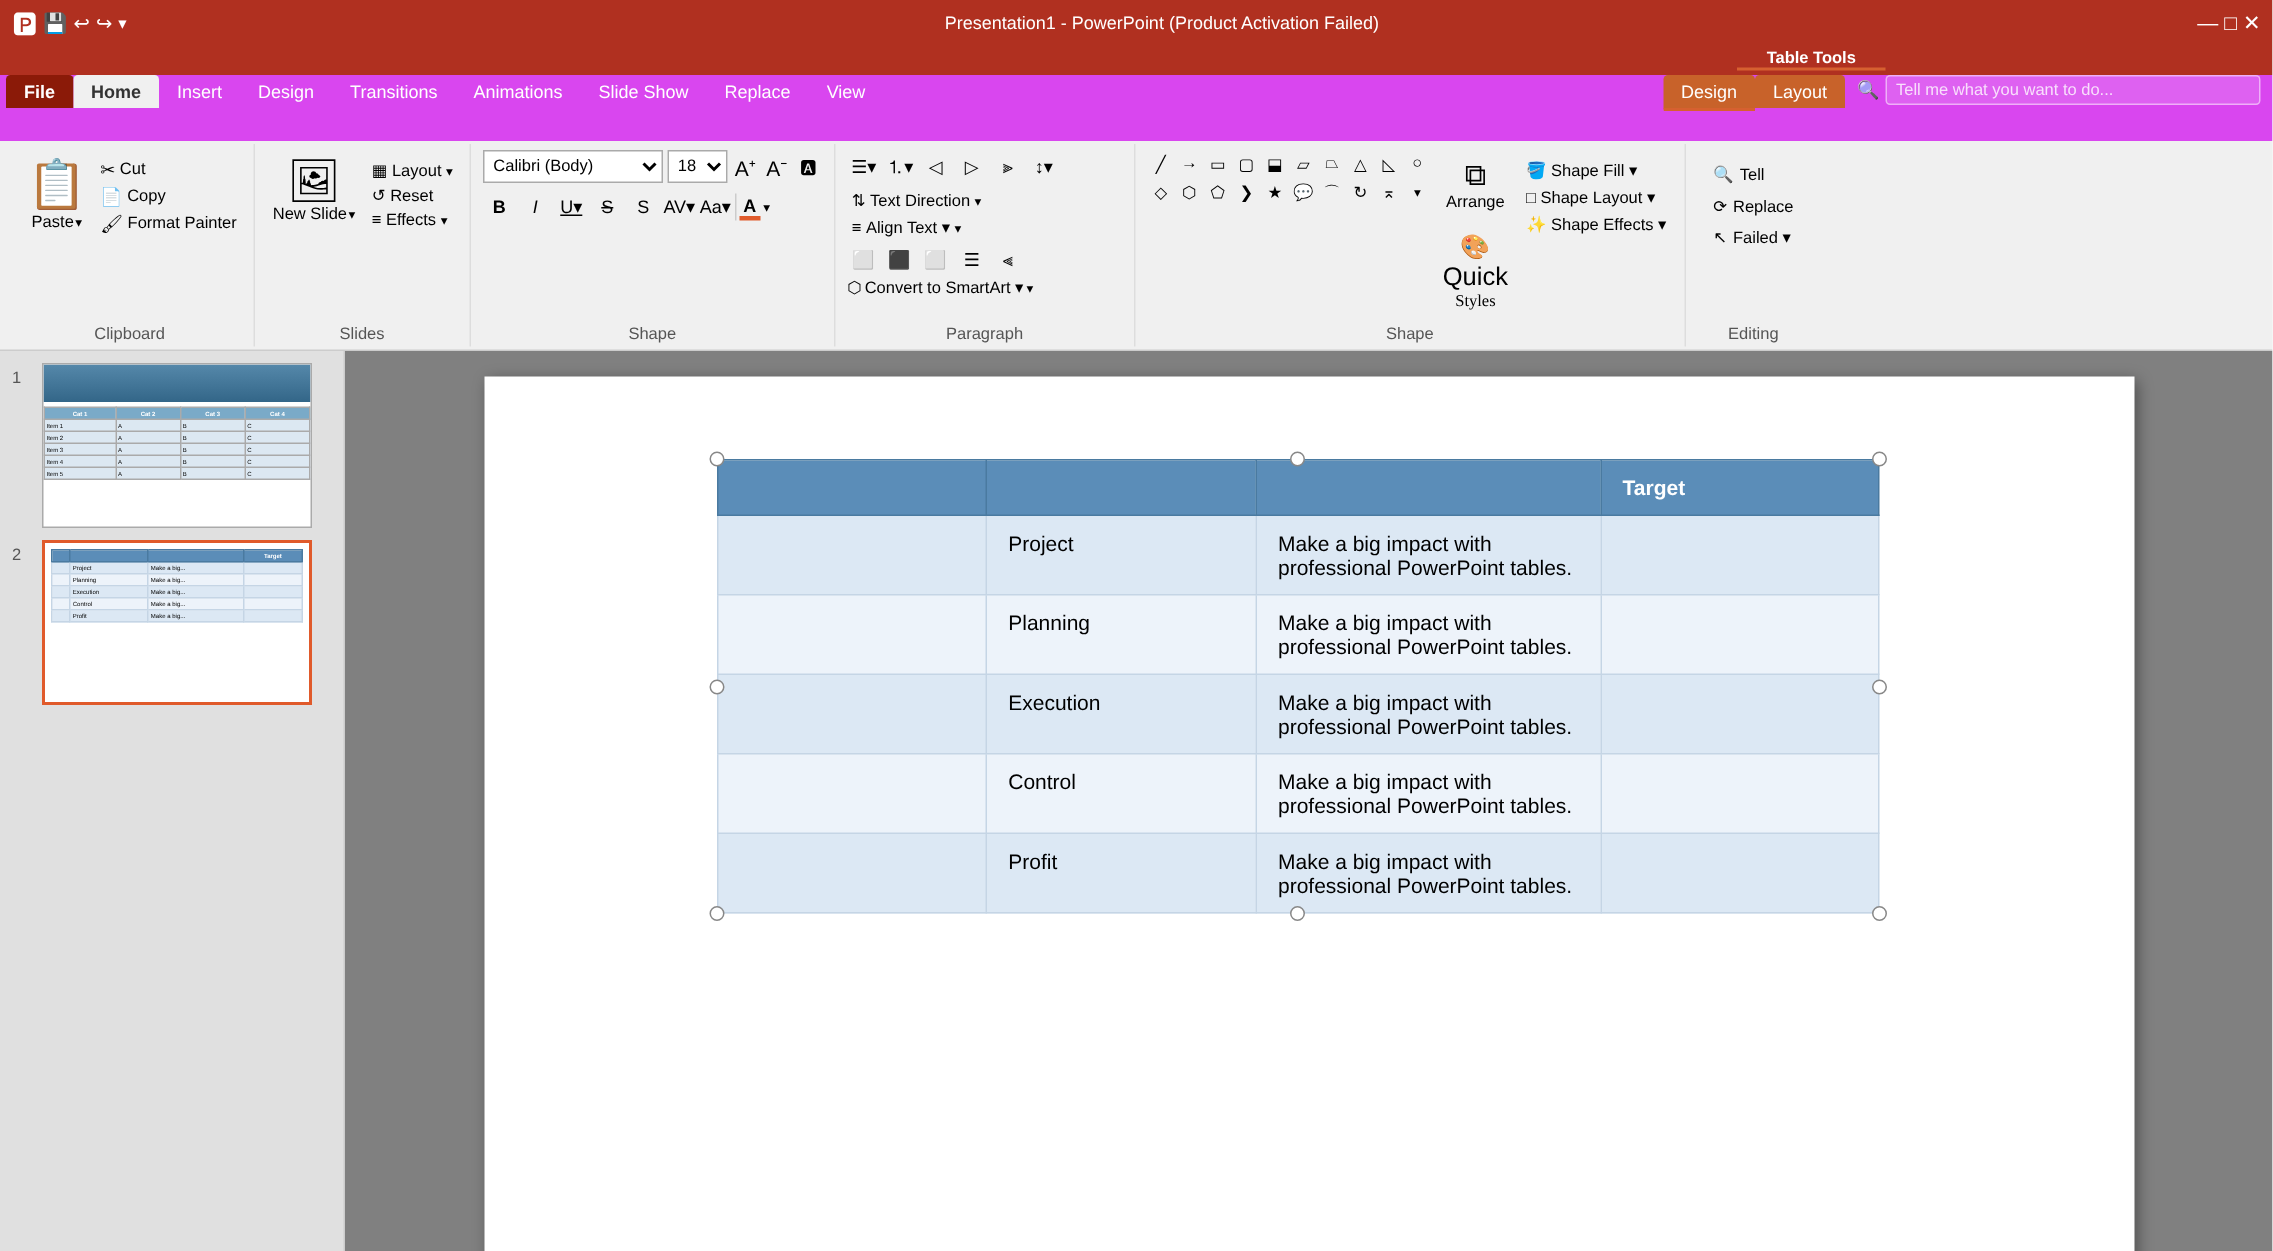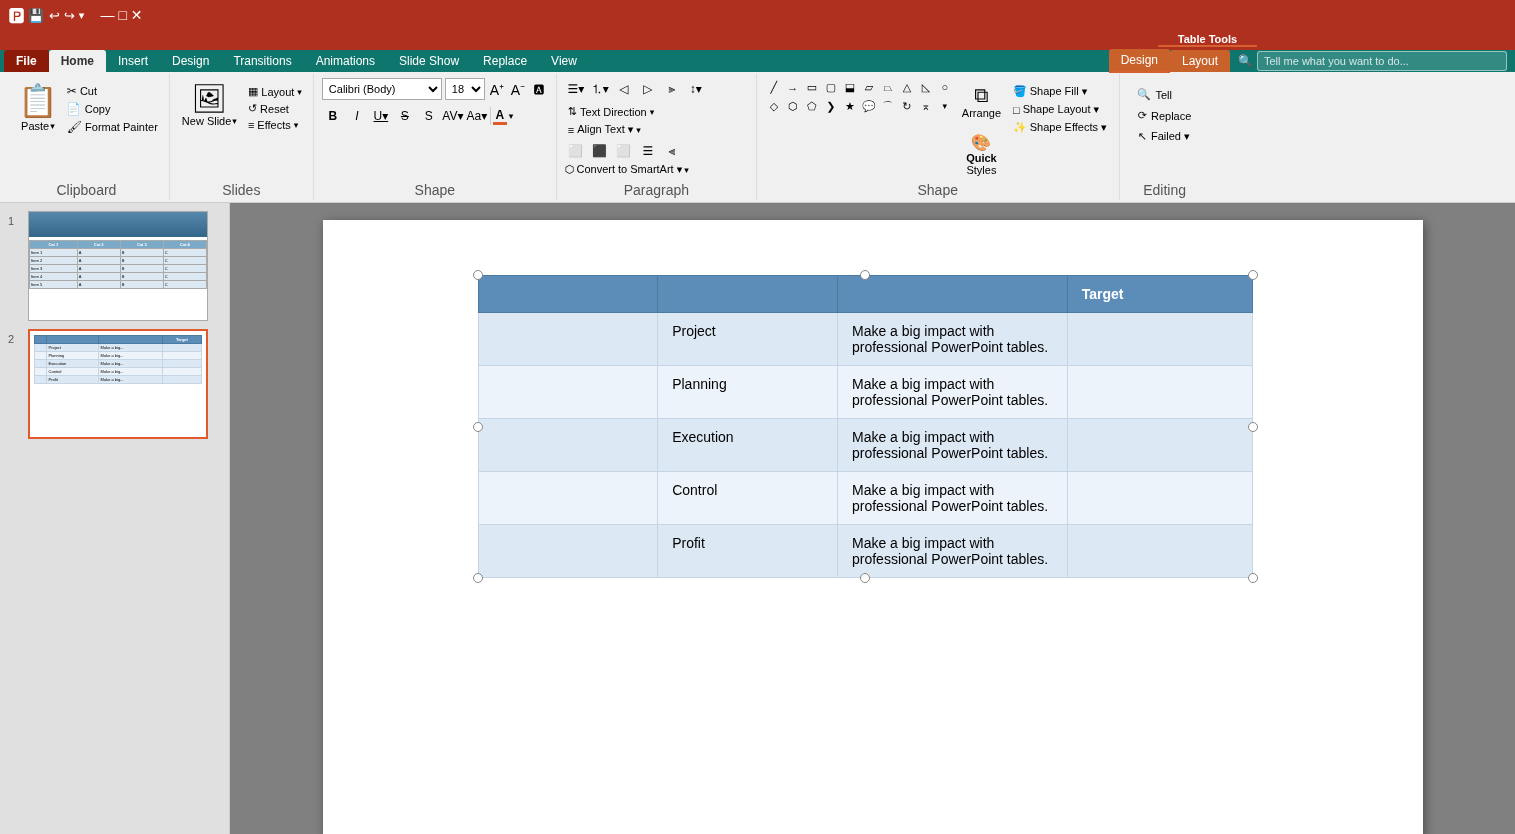--- a/index.html
+++ b/index.html
@@ -1,23 +1,23 @@
 <!DOCTYPE html>
 <html><head>
   <meta charset="utf-8">
   <style>
     * { box-sizing: border-box; margin: 0; padding: 0; }
     body { font-family: 'Segoe UI', Arial, sans-serif; font-size: 12px; background: #f0f0f0; overflow: hidden; }
 
     
     .ribbon-tabs {
-      background: #0f766e;
-      display: flex;
-      align-items: center;
-      height: 22px;
+      background: #d946ef;
+      display: flex;
+      align-items: flex-start;
+      height: 44px;
       padding-left: 4px;
     }
     .ribbon-tab {
       padding: 4px 12px;
       font-size: 12px;
       color: white;
       cursor: pointer;
       border-radius: 3px 3px 0 0;
     }
     .ribbon-tab.active {
@@ -41,21 +41,21 @@
       align-items: center;
       padding: 4px 8px;
       border-right: 1px solid #ddd;
       min-width: 60px;
       position: relative;
     }
     .ribbon-group:last-child { border-right: none; }
     .ribbon-group-label {
       position: absolute;
       bottom: 2px;
-      font-size: 14px;
+      font-size: 11px;
       color: #555;
       white-space: nowrap;
     }
     .ribbon-group-content {
       display: flex;
       flex-direction: row;
       align-items: flex-start;
       gap: 4px;
       flex: 1;
       padding-bottom: 14px;
@@ -363,20 +363,23 @@
 </head>
 <body>
 
 <div class="top-bar">
   <div class="top-bar-left">
     <span style="color:white;font-size:18px;">🅿</span>
     <span style="color:white;font-size:13px;cursor:pointer;">💾</span>
     <span style="color:white;font-size:13px;cursor:pointer;">↩</span>
     <span style="color:white;font-size:13px;cursor:pointer;">↪</span>
     <span style="color:white;font-size:11px;cursor:pointer;">▾</span>
+  </div>
+  <div class="top-bar-center">
+    <span style="color:white;font-size:12px;">Presentation1 - PowerPoint (Product Activation Failed)</span>
   </div>
   <div class="top-bar-right">
     <span style="cursor:pointer;font-size:14px;">—</span>
     <span style="cursor:pointer;font-size:14px;">□</span>
     <span style="cursor:pointer;font-size:14px;">✕</span>
   </div>
 </div>
 
 <div style="background:#b03020; height:20px; display:flex; align-items:center; justify-content:center; padding-left: 900px;">
   <span style="color:white;font-size:11px;font-weight:bold;padding:0 20px;border-bottom:2px solid #d66030;">Table Tools</span>
@@ -589,22 +592,22 @@
         </div>
       </div>
 
       <div style="display:flex; flex-direction:column; align-items:center; gap:2px;">
         <div class="arrange-btn">
           <span style="font-size:20px;">⧉</span>
           <span style="font-size:11px;">Arrange</span>
         </div>
         <div class="arrange-btn">
           <span style="font-size:16px;">🎨</span>
-          <span style="font-size:11px;font-weight:bold;">Quick</span>
-          <span style="font-size:11px;">Styles</span>
+          <span style="font-size:17px;">Quick</span>
+          <span style="font-size:11px;font-family:Liberation Serif, serif;">Styles</span>
         </div>
       </div>
 
       <div style="display:flex;flex-direction:column;gap:3px; padding-top:6px;">
         <div class="shape-fill-btn">
           <span>🪣</span>
           <span style="font-size:11px;">Shape Fill ▾</span>
         </div>
         <div class="shape-outline-btn">
           <span>□</span>

